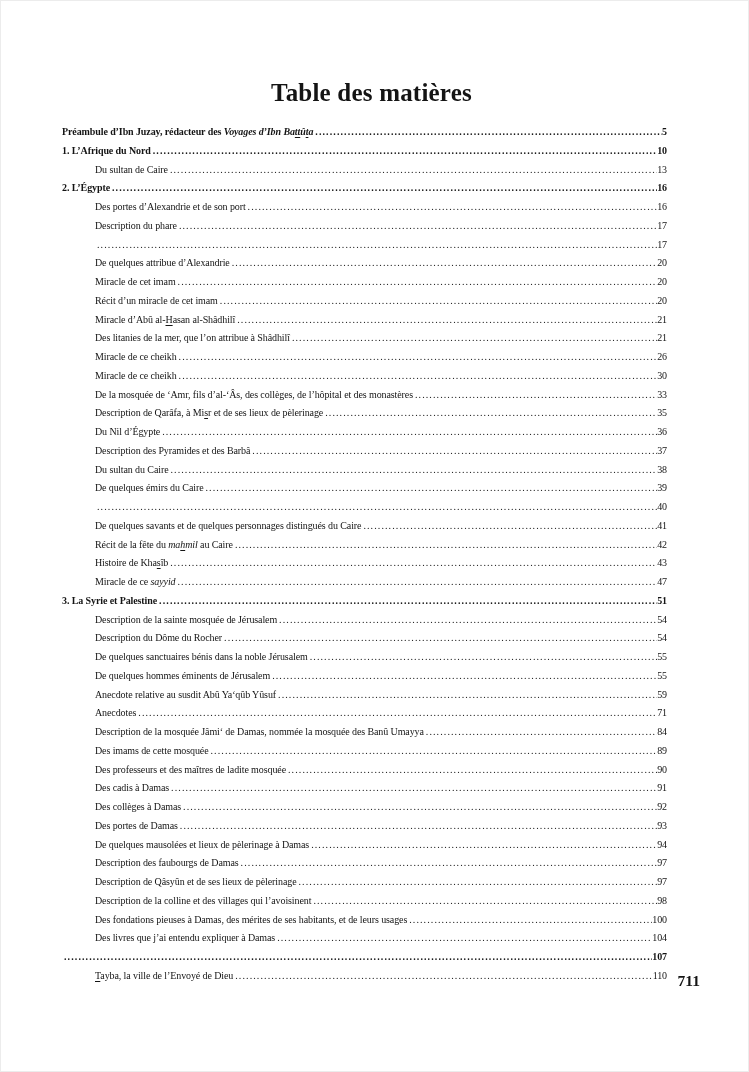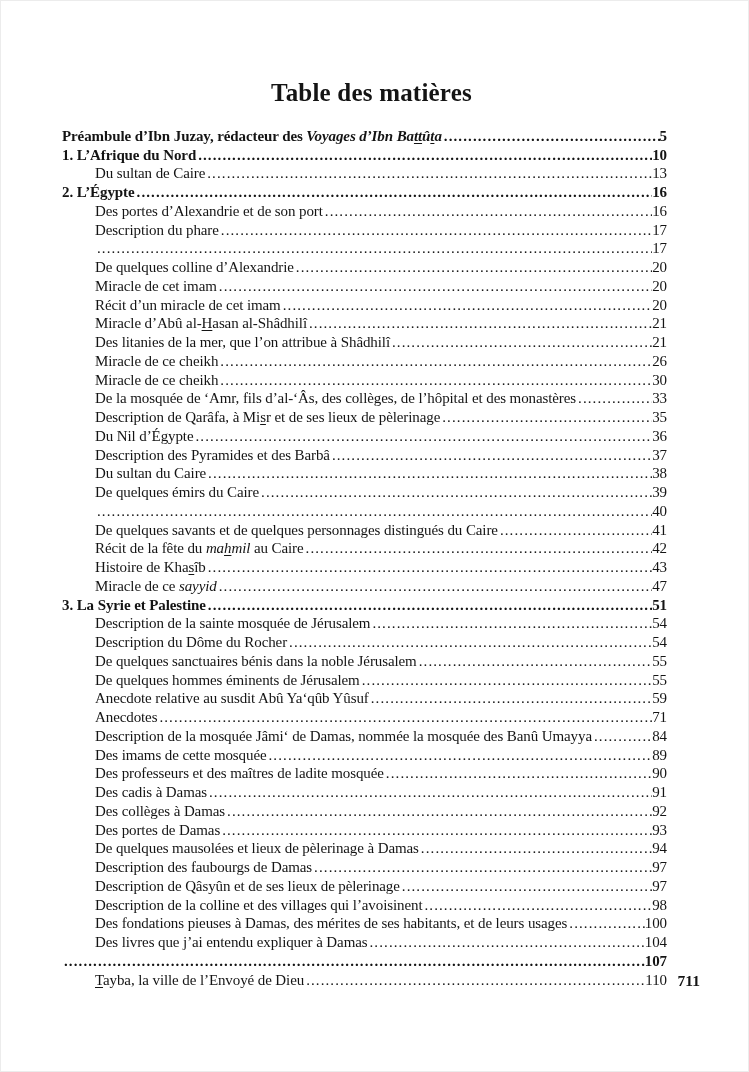--- a/index.html
+++ b/index.html
@@ -23,23 +23,23 @@
     font-size: 25px;
     font-weight: bold;
     letter-spacing: 0.2px;
   }
   .toc {
     position: absolute;
     left: 62px; top: 126px; width: 605px;
   }
   .row {
     display: flex;
-    align-items: flex-end;
+    align-items: flex-start;
     height: 18.75px;
-    font-size: 15px;
+    font-size: 10px;
     letter-spacing: -0.1px;
     white-space: nowrap;
     overflow: hidden;
   }
   .row.bold { font-weight: bold; }
   .row.indent { padding-left: 33px; }
   .label { flex: 0 0 auto; white-space: nowrap; }
   .label .it { font-style: italic; }
   .label .un { text-decoration: underline; text-underline-offset: 2px; text-decoration-thickness: 1px; }
   .dots {
@@ -92,21 +92,21 @@
       <div class="row indent">
         <span class="label"><span>Description du phare </span></span>
         <span class="dots">................................................................................................................................................................................................................................................</span>
         <span class="num">17</span>
       </div>
       <div class="row indent">
         <span class="dots">................................................................................................................................................................................................................................................</span>
         <span class="num">17</span>
       </div>
       <div class="row indent">
-        <span class="label"><span>De quelques colline d’Alexandrie </span></span>
+        <span class="label"><span>De quelques attribue d’Alexandrie </span></span>
         <span class="dots">................................................................................................................................................................................................................................................</span>
         <span class="num">20</span>
       </div>
       <div class="row indent">
         <span class="label"><span>Miracle de cet imam </span></span>
         <span class="dots">................................................................................................................................................................................................................................................</span>
         <span class="num">20</span>
       </div>
       <div class="row indent">
         <span class="label"><span>Récit d’un miracle de cet imam </span></span>

